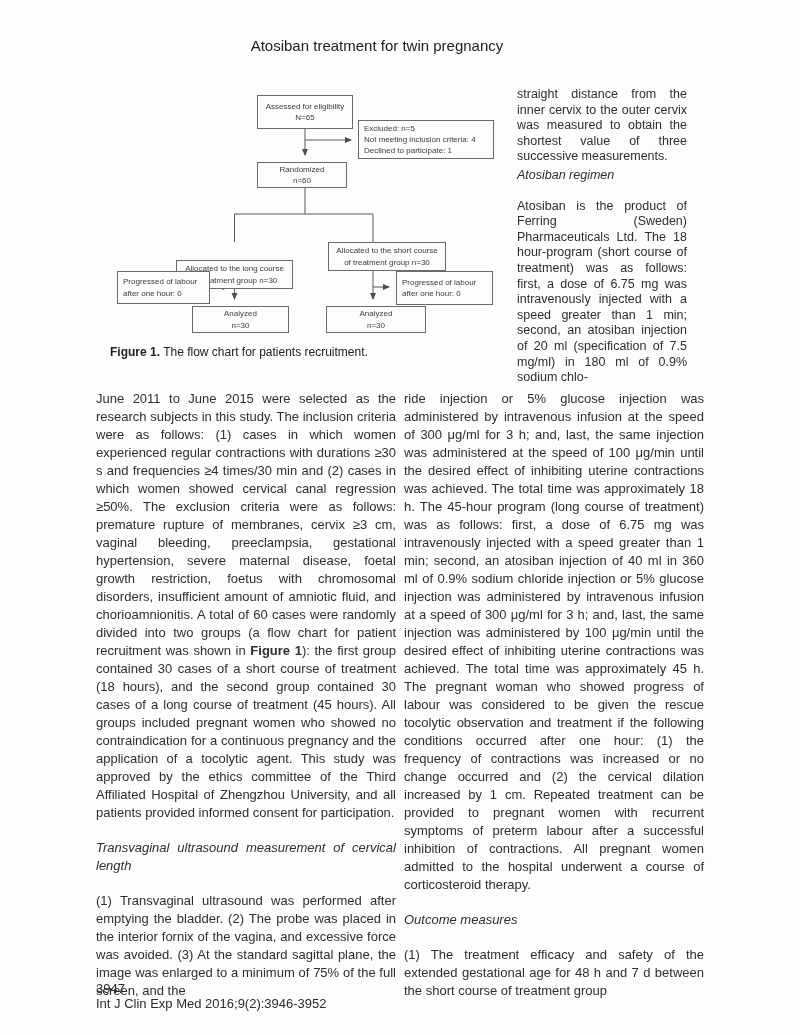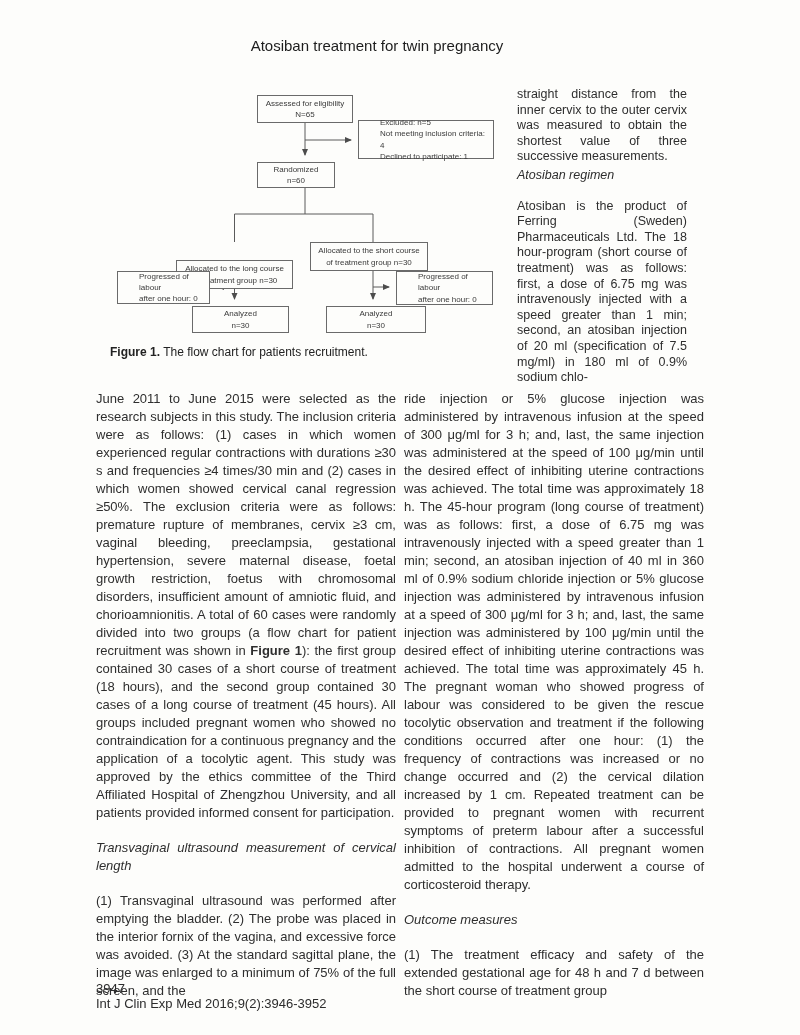--- a/index.html
+++ b/index.html
@@ -15,26 +15,26 @@
   }
   
   .figure-area { position:absolute; left:108px; top:92px; width:392px; height:252px; }
   .connectors { position:absolute; left:0; top:0; width:392px; height:252px; }
   .fbox {
     position:absolute; box-sizing:border-box; border:1px solid #6a6a6a;
     background:#fdfdfb; color:#3a3a3a; font-size:8px; line-height:1.4;
     display:flex; align-items:center; justify-content:center;
     text-align:center; white-space:pre-line; padding:1px 2px;
   }
-  .fbox.left-text { justify-content:flex-start; text-align:left; padding-left:21px; }
-  .b-assessed   { left:149px; top:3px;   width:96px;  height:28px; }
+  .fbox.left-text { justify-content:flex-start; text-align:left; padding-left:5px; }
+  .b-assessed   { left:149px; top:3px;   width:96px;  height:34px; }
   .b-excluded   { left:250px; top:28px;  width:136px; height:39px; }
-  .b-randomized { left:149px; top:70px;  width:78px;  height:26px; }
+  .b-randomized { left:149px; top:70px;  width:90px;  height:26px; }
   .b-alloc-long { left:68px;  top:168px; width:117px; height:29px; }
-  .b-alloc-short{ left:202px; top:150px; width:118px; height:29px; }
+  .b-alloc-short{ left:220px; top:150px; width:118px; height:29px; }
   .b-prog-left  { left:9px;   top:179px; width:93px;  height:33px; }
   .b-prog-right { left:288px; top:179px; width:97px;  height:34px; }
   .b-analyzed-l { left:84px;  top:214px; width:97px;  height:27px; }
   .b-analyzed-r { left:218px; top:214px; width:100px; height:27px; }
   .figure-caption {
     position:absolute; left:110px; top:345px; width:392px;
     font-size:12px; color:#222;
   }
   .figure-caption .cap-label { font-weight:bold; }
   

